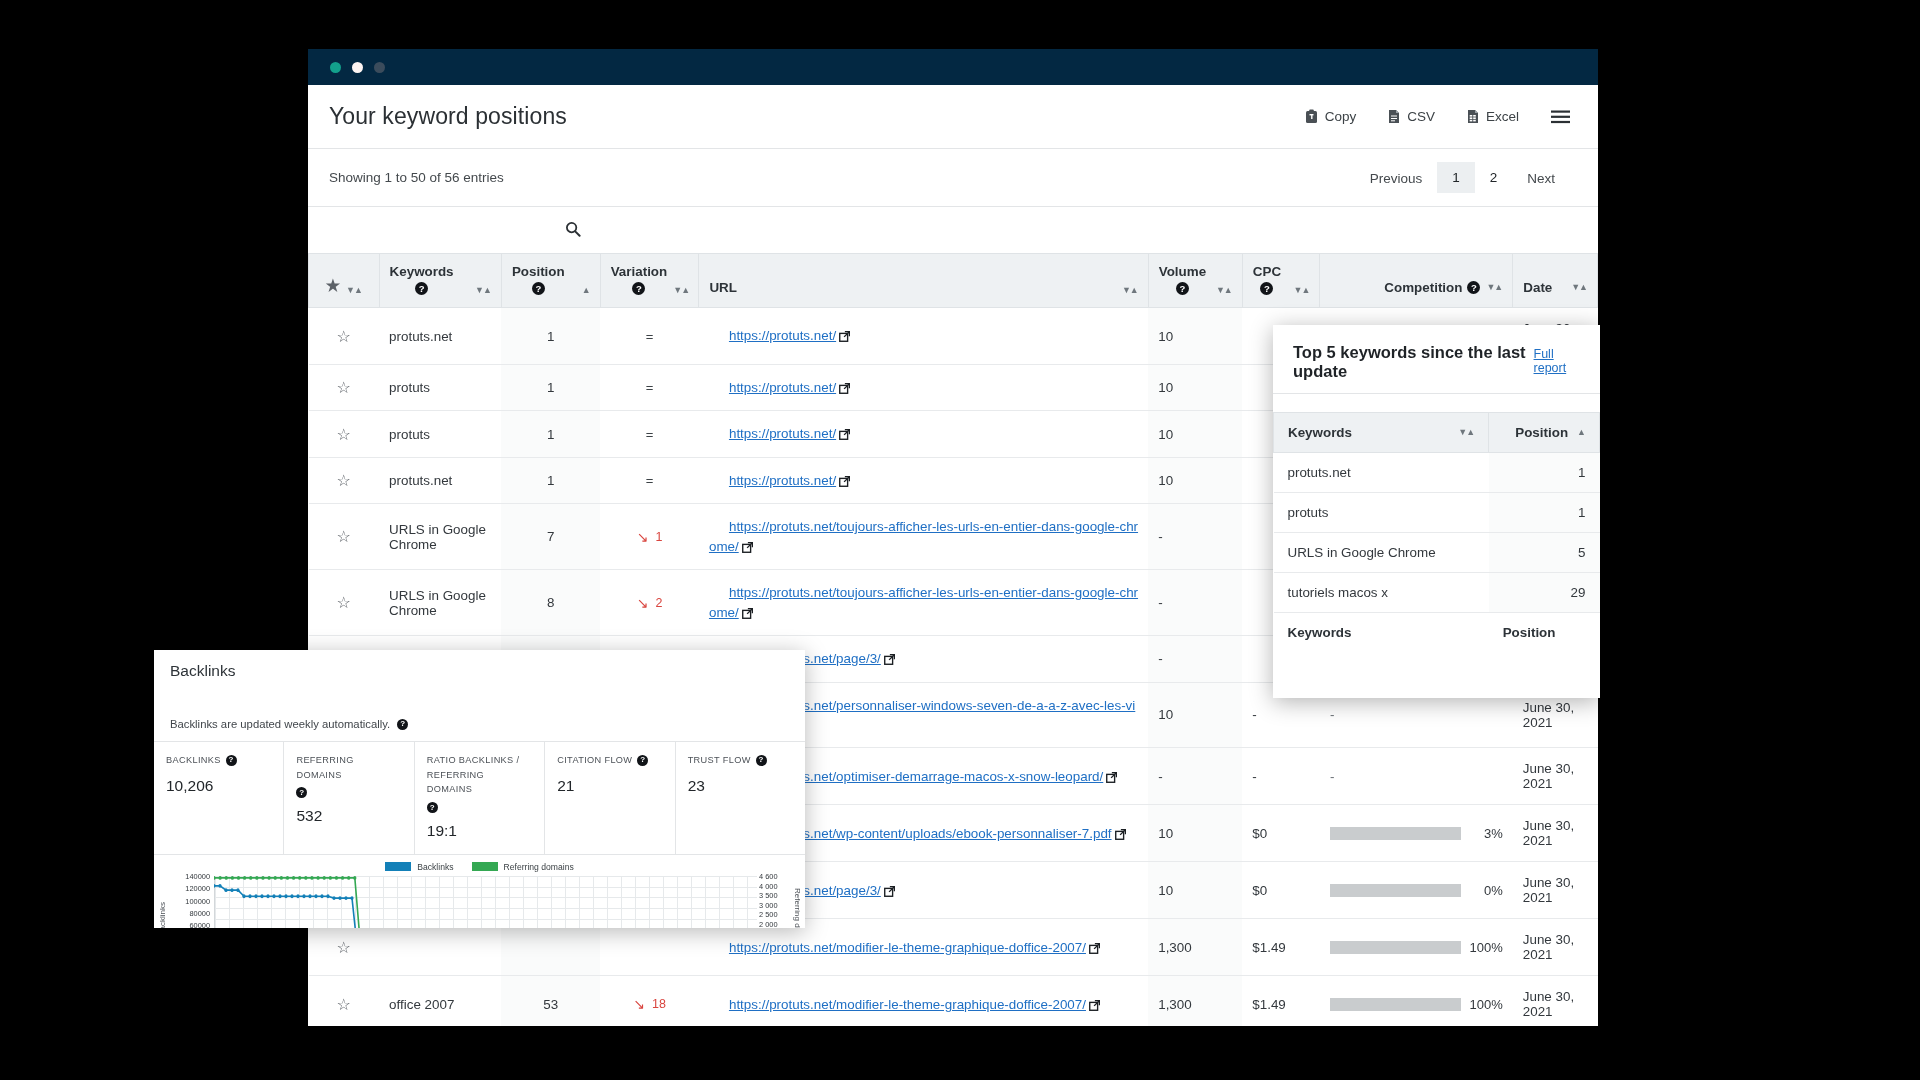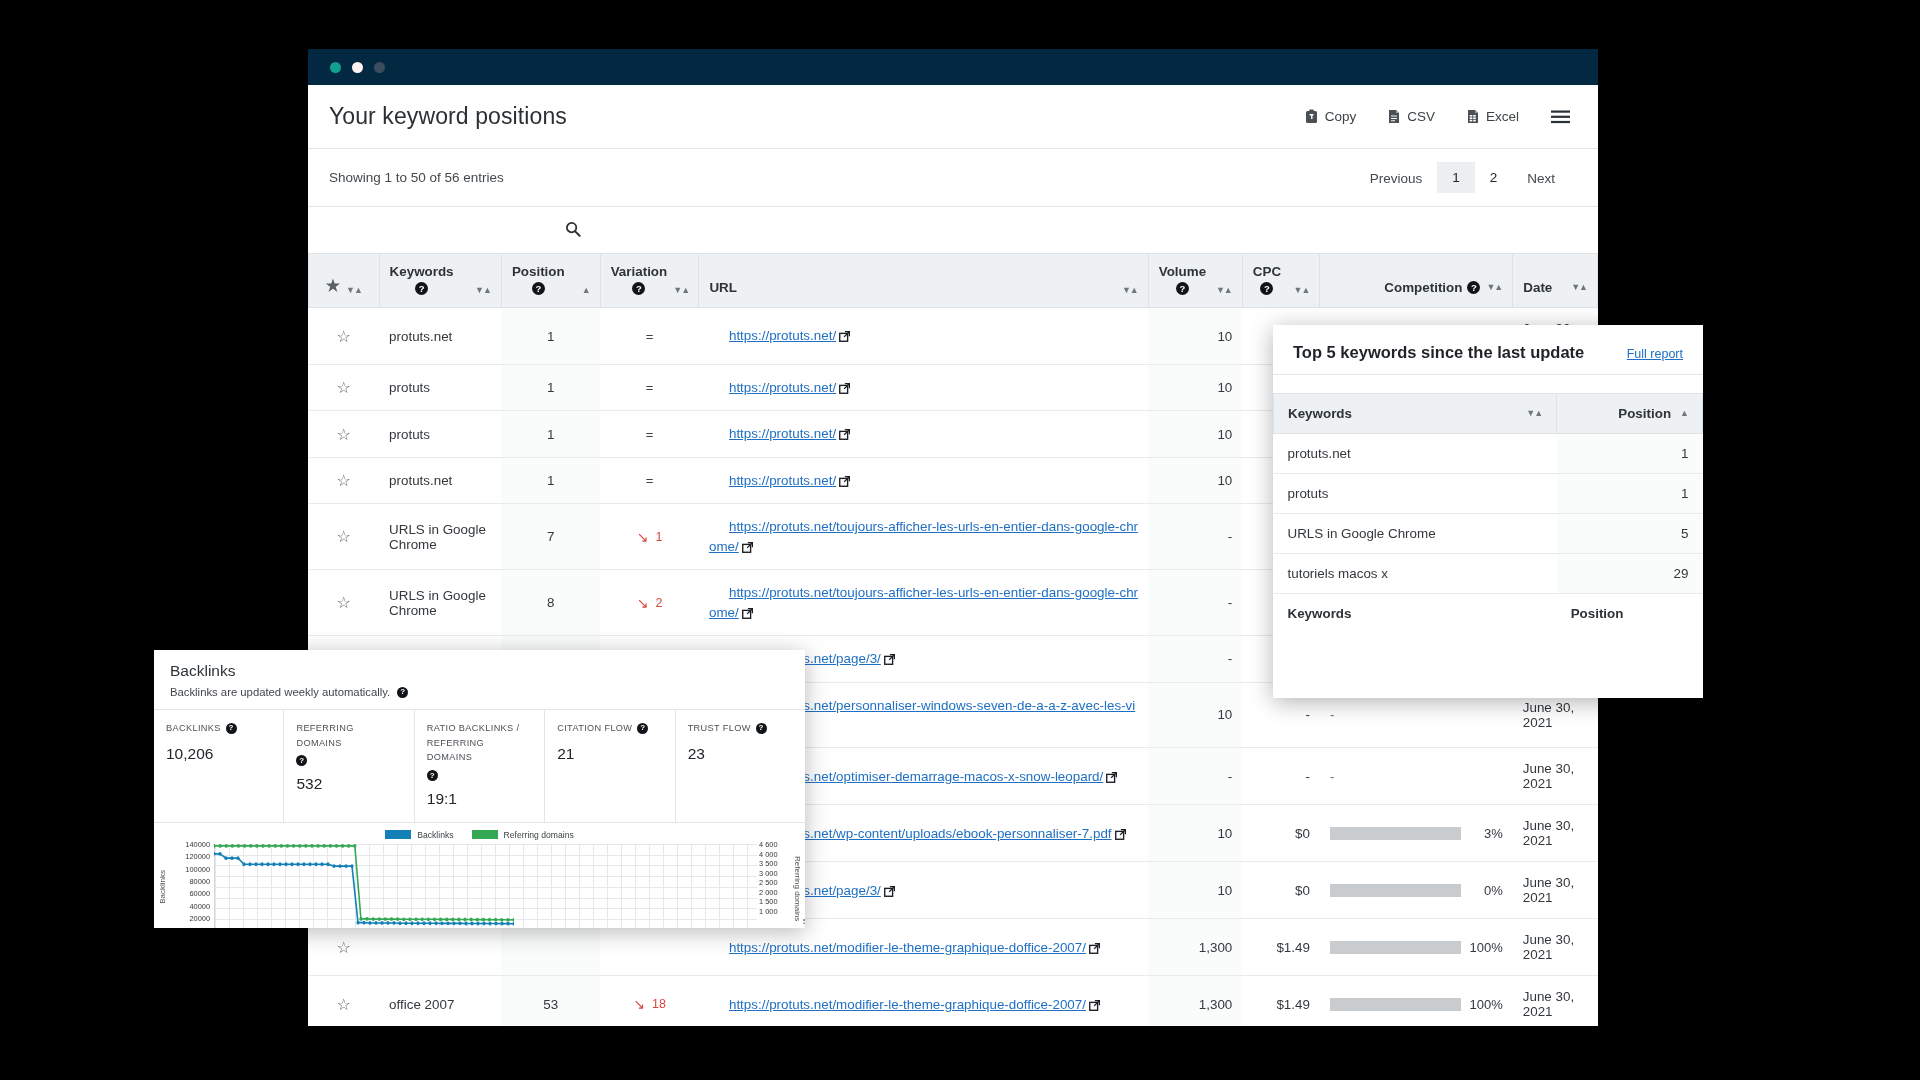--- a/index.html
+++ b/index.html
@@ -114,21 +114,21 @@
   .sortico { color: #6f777d; font-size: 9px; letter-spacing: -1px; line-height: 1; }
 
   #kw-table tbody td {
     border-bottom: 1px solid #e8eaec;
     padding: 13px 10px;
     font-size: 13.4px; color: #33383d;
     vertical-align: middle;
   }
   td.col-pos, td.col-vol { background: #fafbfb; }
   .c-center { text-align: center; }
-  .c-right  { text-align: right; }
+  .c-right  { text-align: left; }
   .star { color: #5c6167; font-size: 16px; cursor: pointer; }
   .url-link {
     color: #1f6fc4; text-decoration: underline; cursor: pointer;
     word-break: break-all; line-height: 1.45; padding-left: 20px;
   }
   .ext-ico { display: inline-block; vertical-align: -2px; margin-left: 3px; }
   .var-wrap { display: flex; align-items: center; justify-content: center; gap: 7px; }
   .var-down { color: #d9453f; font-size: 14px; line-height: 1; }
   .var-up   { color: #169e5c; font-size: 14px; line-height: 1; }
   .var-n-down { color: #d9453f; font-size: 12.5px; }
@@ -147,21 +147,21 @@
     left: 154px; top: 650px;
     width: 651px; height: 278px;
     background: #ffffff;
     box-shadow: 0 4px 22px rgba(0,0,0,0.28);
     overflow: hidden;
   }
   #bl-title { font-size: 15.5px; color: #2d3338; padding: 12px 16px 0 16px; }
   #bl-sub {
     font-size: 11.3px; color: #41464b;
     padding: 6px 3px 11px 16px;
-    display: flex; align-items: center; gap: 7px;
+    display: flex; align-items: center; gap: 7px; margin-top: 32px;
   }
   #bl-stats { display: flex; border-top: 1px solid #e3e5e7; border-bottom: 1px solid #e3e5e7; }
   .bl-stat {
     flex: 1; padding: 11px 12px 14px 12px;
     border-right: 1px solid #e3e5e7;
   }
   .bl-stat:last-child { border-right: none; }
   .bl-lab {
     font-size: 9.2px; color: #4c5157; letter-spacing: .35px;
     text-transform: uppercase; line-height: 1.6;
@@ -198,21 +198,21 @@
     background-image:
       repeating-linear-gradient(to right, #e6e9eb 0 1px, transparent 1px 14px),
       repeating-linear-gradient(to bottom, #e6e9eb 0 1px, transparent 1px 10.7px);
   }
   #plot-svg { position: absolute; left: 60px; right: 48px; top: 0; height: 86px; }
 
   
   #top5-panel {
     position: absolute;
     left: 1273px; top: 325px;
-    width: 430px; height: 373px;
+    width: 327px; height: 373px;
     background: #ffffff;
     box-shadow: 0 4px 22px rgba(0,0,0,0.3);
     overflow: hidden;
   }
   #t5-head {
     display: flex; align-items: baseline;
     padding: 18px 20px 12px 20px;
     border-bottom: 1px solid #e3e5e7;
   }
   #t5-title { font-size: 16.5px; color: #1f2327; font-weight: 700; }

